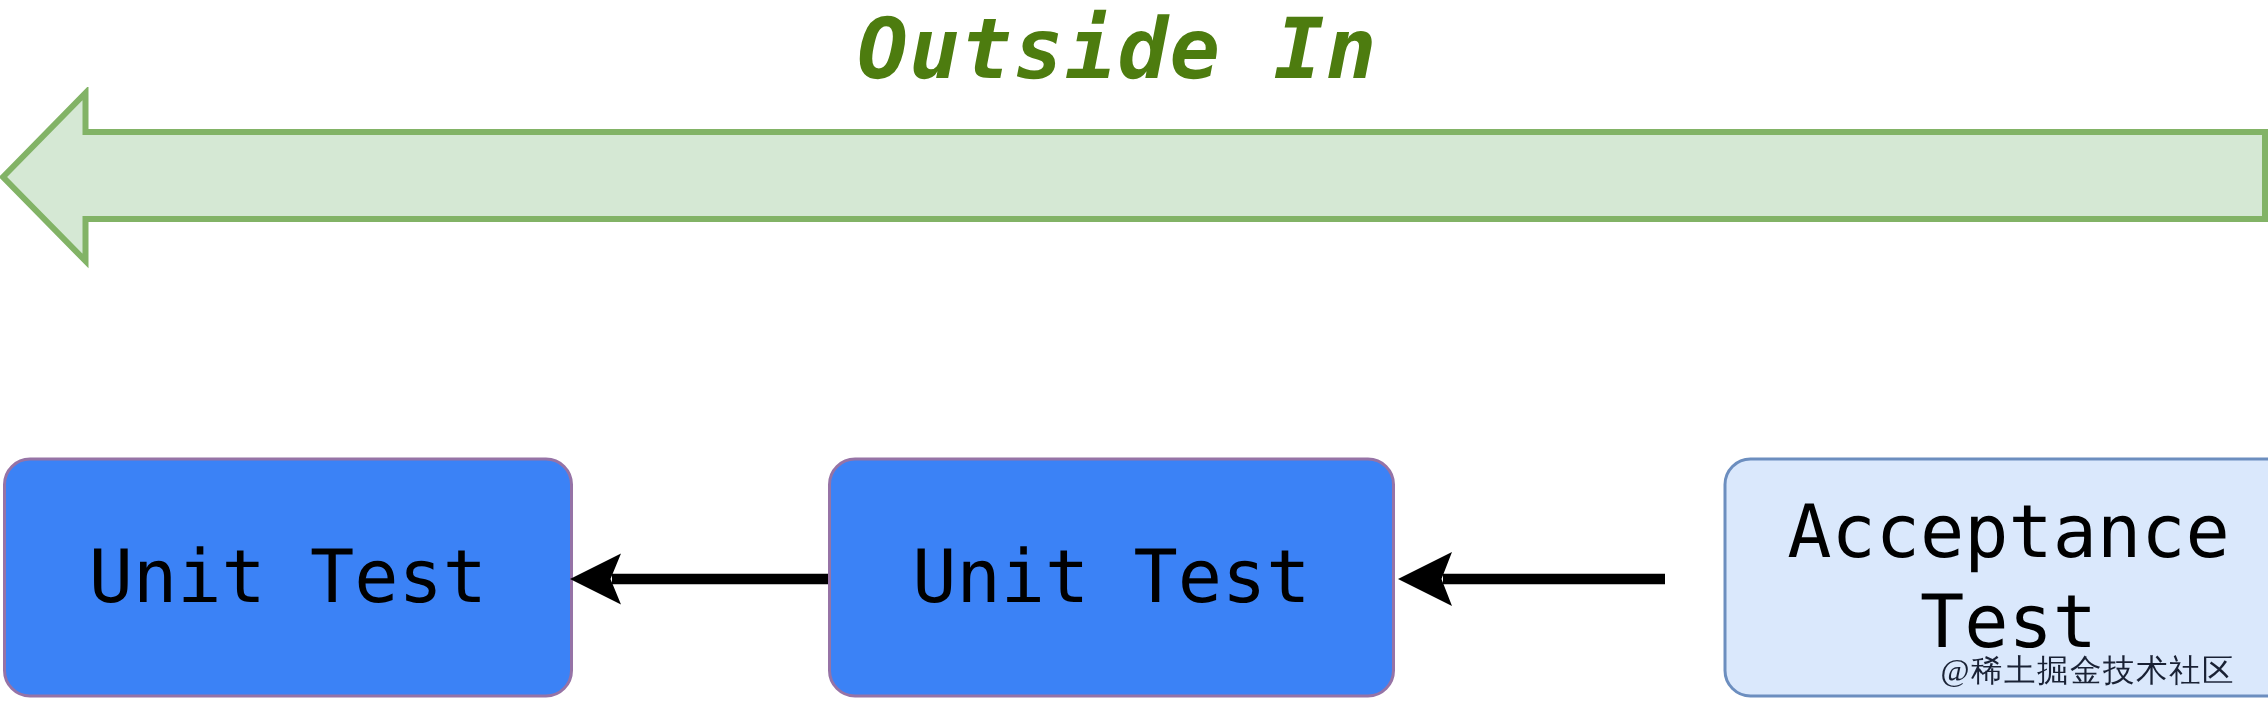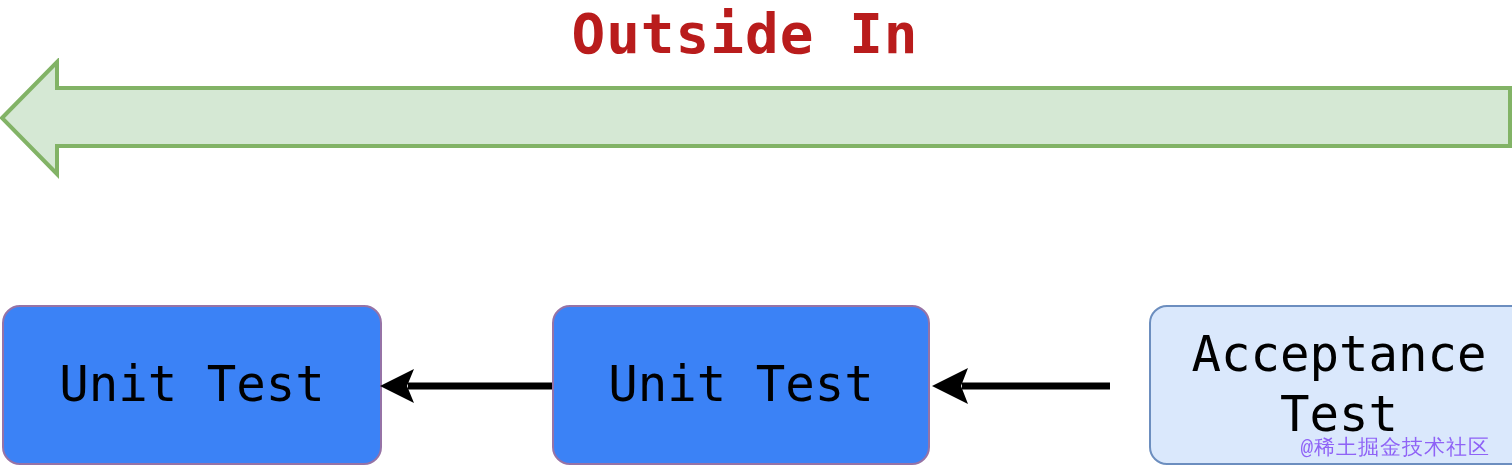--- a/index.html
+++ b/index.html
@@ -22,23 +22,24 @@
   #title {
     position: absolute;
     left: 0;
     top: 2px;
     width: 1490px;
     text-align: center;
     font-family: "DejaVu Sans Mono", monospace;
     font-size: 56px;
     font-weight: bold;
     letter-spacing: 1px;
-    color: #b91c1c;
+    color: #4d7c0f;
     line-height: 64px;
     white-space: pre;
+    font-style: italic;
   }
 
   
   #green-arrow-wrap {
     position: absolute;
     left: 0px;
     top: 58px;
     width: 1512px;
     height: 122px;
   }
@@ -94,23 +95,23 @@
   }
   .connector svg { display: block; }
   #connector-1 { left: 378px; width: 178px; }
   #connector-2 { left: 928px; width: 182px; }
 
   
   #watermark {
     position: absolute;
     right: 22px;
     bottom: 8px;
-    font-family: Liberation Mono, monospace;
+    font-family: Liberation Serif, serif;
     font-size: 21px;
-    color: #8b5cf6;
+    color: #0f172a;
     opacity: 0.95;
     letter-spacing: 1px;
     white-space: pre;
   }
 </style>
 </head>
 <body>
 
 <div id="canvas">
 

